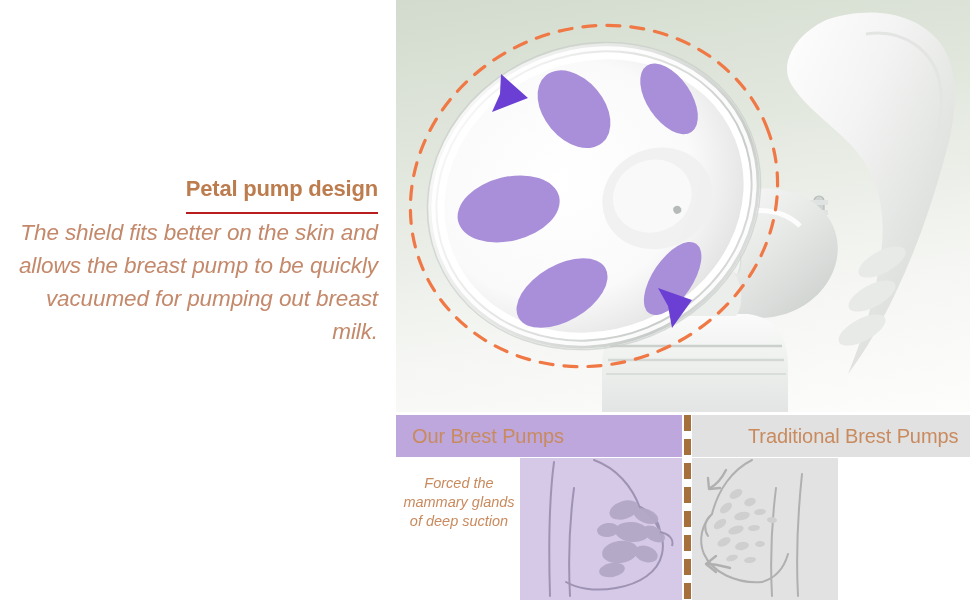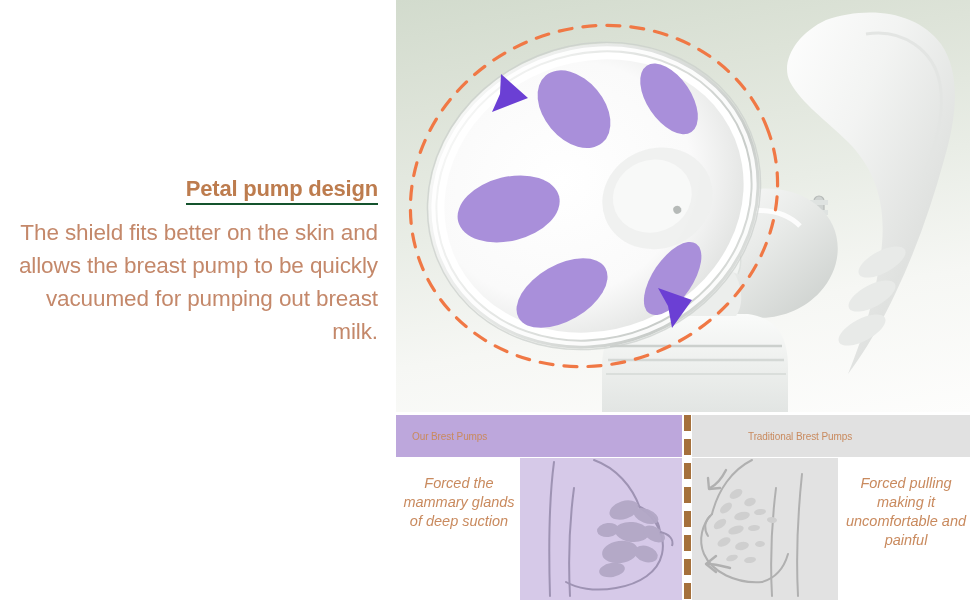--- a/index.html
+++ b/index.html
@@ -36,33 +36,34 @@
     left: 0;
     right: 18px;
     top: 176px;
     text-align: right;
     font-size: 22px;
     font-weight: bold;
     color: #bd7c4e;
     letter-spacing: -0.2px;
   }
   .heading .hx {
-    border-bottom: 2px solid #14532d;
-    padding-bottom: 2px;
+    border-bottom: 2px solid #b91c1c;
+    padding-bottom: 11px;
   }
   .body-copy {
     position: absolute;
     left: 0;
     right: 18px;
     top: 216px;
     text-align: right;
     font-size: 22.5px;
     line-height: 33px;
     color: #c4886a;
     letter-spacing: -0.1px;
+    font-style: italic;
   }
 
   
   .photo {
     position: absolute;
     left: 396px;
     top: 0;
     width: 574px;
     height: 412px;
     overflow: hidden;
@@ -88,21 +89,21 @@
     top: 3px;
     left: 0;
     right: 0;
     height: 42px;
     display: flex;
     align-items: center;
   }
   .bar-left  { background: #bda7dc; }
   .bar-right { background: #e1e1e1; padding-left: 40px; }
   .bar-label {
-    font-size: 10px;
+    font-size: 20px;
     color: #c98a5e;
     padding-left: 16px;
     letter-spacing: -0.1px;
   }
 
   .illus {
     position: absolute;
     top: 46px;
     height: 142px;
     overflow: hidden;
@@ -313,17 +314,16 @@
             <ellipse cx="80" cy="62" rx="5" ry="3" transform="rotate(6 80 62)"></ellipse>
           </g>
           <g fill="none" stroke="#b0b0b0" stroke-width="2.4" stroke-linecap="round" stroke-linejoin="round">
             <path d="M34 12 C30 20 26 26 18 30"></path>
             <path d="M16 20 L17 31 L28 30"></path>
             <path d="M38 110 C30 108 24 106 16 106"></path>
             <path d="M24 98 L14 106 L24 114"></path>
           </g>
         </svg>
       </div>
-      <div class="caption caption-right">Forced pulling making it uncomfortable and painful</div>
     </div>
 
   </div>
 </div>
 
 </body></html>

